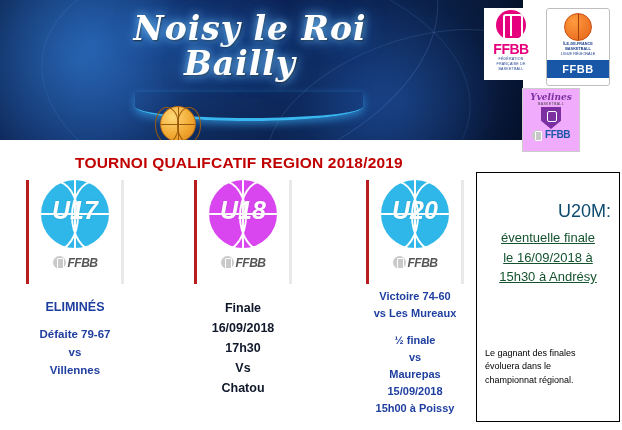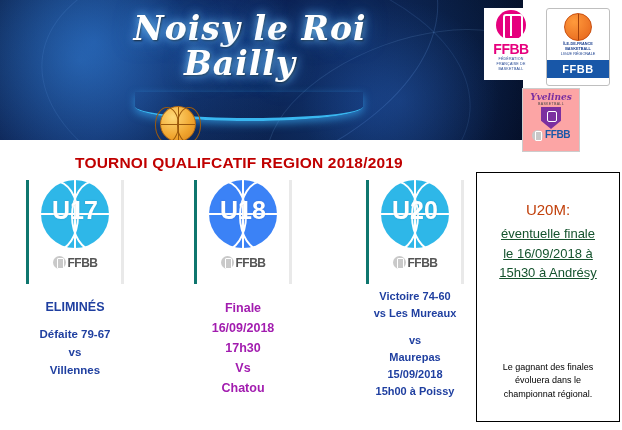--- a/index.html
+++ b/index.html
@@ -72,21 +72,21 @@
     width:26px;height:26px;margin:4px auto 1px;border-radius:50%;
     background:radial-gradient(circle at 35% 30%,#ff9a3c,#e4621a);
     position:relative;border:1px solid #c94f10;
   }
   #logo-idf .idf-ball:before{content:"";position:absolute;left:50%;top:0;width:1px;height:100%;background:#a33f0a;}
   #logo-idf .idf-txt{font-size:3.8px;color:#1a3f8f;font-weight:bold;line-height:1.3;}
   #logo-idf .idf-bar{margin-top:3px;background:#1857a8;color:#fff;font-size:11px;font-weight:bold;padding:3px 0;letter-spacing:.5px;}
 
   #logo-yvelines{
     position:absolute;left:522px;top:88px;width:56px;height:62px;
-    background:#fca5a5;border:1px solid #cccccc;text-align:center;
+    background:#f0abfc;border:1px solid #cccccc;text-align:center;
   }
   #logo-yvelines .yv-name{
     font-family:"DejaVu Serif", serif;font-style:italic;color:#7b2fa0;font-size:9px;font-weight:bold;margin-top:3px;
   }
   #logo-yvelines .yv-sub{font-size:3.6px;color:#444;letter-spacing:.3px;}
   #logo-yvelines .yv-shield{
     width:20px;height:22px;margin:1px auto 0;background:#7b2fa0;
     clip-path:polygon(0 0,100% 0,100% 62%,50% 100%,0 62%);
     position:relative;
   }
@@ -102,28 +102,29 @@
   }
 
   
   .cat-col{position:absolute;top:176px;width:150px;text-align:center;}
   #col-u17{left:0px;}
   #col-u18{left:168px;}
   #col-u20{left:340px;}
 
   .badge{
     width:92px;height:104px;margin:0 auto;background:#ffffff;
-    border-left:3px solid #0f766e;border-right:3px solid #e9e9e9;
+    border-left:3px solid #b91c1c;border-right:3px solid #e9e9e9;
     position:relative;
+    font-style:italic;
   }
   .badge .ring{
     width:68px;height:68px;border-radius:50%;margin:4px auto 0;position:relative;
   }
   .ring-blue{background:#2eb7e8;}
-  .ring-pink{background:#3b82f6;}
+  .ring-pink{background:#d946ef;}
   .ring .ball-lines{position:absolute;inset:0;border-radius:50%;}
   .ring .ball-lines:before{content:"";position:absolute;left:50%;top:0;width:2px;height:100%;background:#fff;transform:translateX(-1px);}
   .ring .ball-lines:after{content:"";position:absolute;top:50%;left:0;height:2px;width:100%;background:#fff;transform:translateY(-1px);}
   .ring .arc-l{position:absolute;left:-10px;top:0;width:44px;height:68px;border-radius:50%;border:2px solid #fff;}
   .ring .arc-r{position:absolute;right:-10px;top:0;width:44px;height:68px;border-radius:50%;border:2px solid #fff;}
   .ring .cat-label{
     position:absolute;left:0;right:0;top:16px;text-align:center;
     font-size:25px;font-weight:bold;color:#ffffff;letter-spacing:0px;z-index:3;
     text-shadow:0 0 2px rgba(0,0,0,.15);
   }
@@ -131,37 +132,37 @@
     margin-top:8px;font-size:12px;font-weight:bold;color:#555;letter-spacing:-.5px;
   }
   .badge .ffbb-small .dot{
     display:inline-block;width:13px;height:13px;border-radius:50%;background:#c9c9c9;
     vertical-align:-2px;margin-right:2px;position:relative;
   }
   .badge .ffbb-small .dot:before{content:"";position:absolute;left:4px;top:2px;width:5px;height:9px;border:1px solid #fff;border-radius:1px;}
 
   .cat-status{margin-top:14px;font-size:11.5px;font-weight:bold;color:#1f3fa0;line-height:1.55;}
   .cat-status .big{font-size:12.5px;}
-  .u18-status{color:#a21caf;font-size:12.5px;line-height:1.6;}
+  .u18-status{color:#0f172a;font-size:12.5px;line-height:1.6;}
   .u20-status{color:#1f3fa0;font-size:11px;line-height:1.55;}
 
   
   #note-box{
     position:absolute;left:476px;top:172px;width:142px;height:248px;
     border:1px solid #000;background:#fff;
   }
   #note-title{
-    margin:28px 8px 0;font-size:15px;color:#c2410c;font-weight:normal;text-align:center;
+    margin:28px 8px 0;font-size:18px;color:#0c4a6e;font-weight:normal;text-align:right;
   }
   #note-main{
     margin:6px 8px 0;font-size:13px;color:#14532d;text-align:center;line-height:1.5;
     text-decoration:underline;
   }
   #note-foot{
-    position:absolute;left:8px;right:8px;bottom:20px;font-size:9px;color:#000;text-align:center;line-height:1.5;
+    position:absolute;left:8px;right:8px;bottom:34px;font-size:9px;color:#000;line-height:1.5;
   }
 </style>
 </head>
 <body>
 
 <div id="banner">
   <div class="glow"></div>
   <div class="glow2"></div>
   <div class="swoosh s1"></div>
   <div class="swoosh s2"></div>
@@ -255,20 +256,21 @@
       <div class="cat-label">U20</div>
     </div>
     <div class="ffbb-small">
       <span class="dot"></span><span>FFBB</span>
     </div>
   </div>
   <div class="cat-status u20-status" style="font-weight:bold;margin-top:4px;">
     <div>Victoire 74-60</div>
     <div>vs Les Mureaux</div>
     <div style="height:10px"></div>
+    <div>½ finale</div>
     <div>vs</div>
     <div>Maurepas</div>
     <div>15/09/2018</div>
     <div>15h00 à Poissy</div>
   </div>
 </div>
 
 <div id="note-box">
   <div id="note-title">U20M:</div>
   <div id="note-main">éventuelle finale<br>le 16/09/2018 à<br>15h30 à Andrésy</div>

